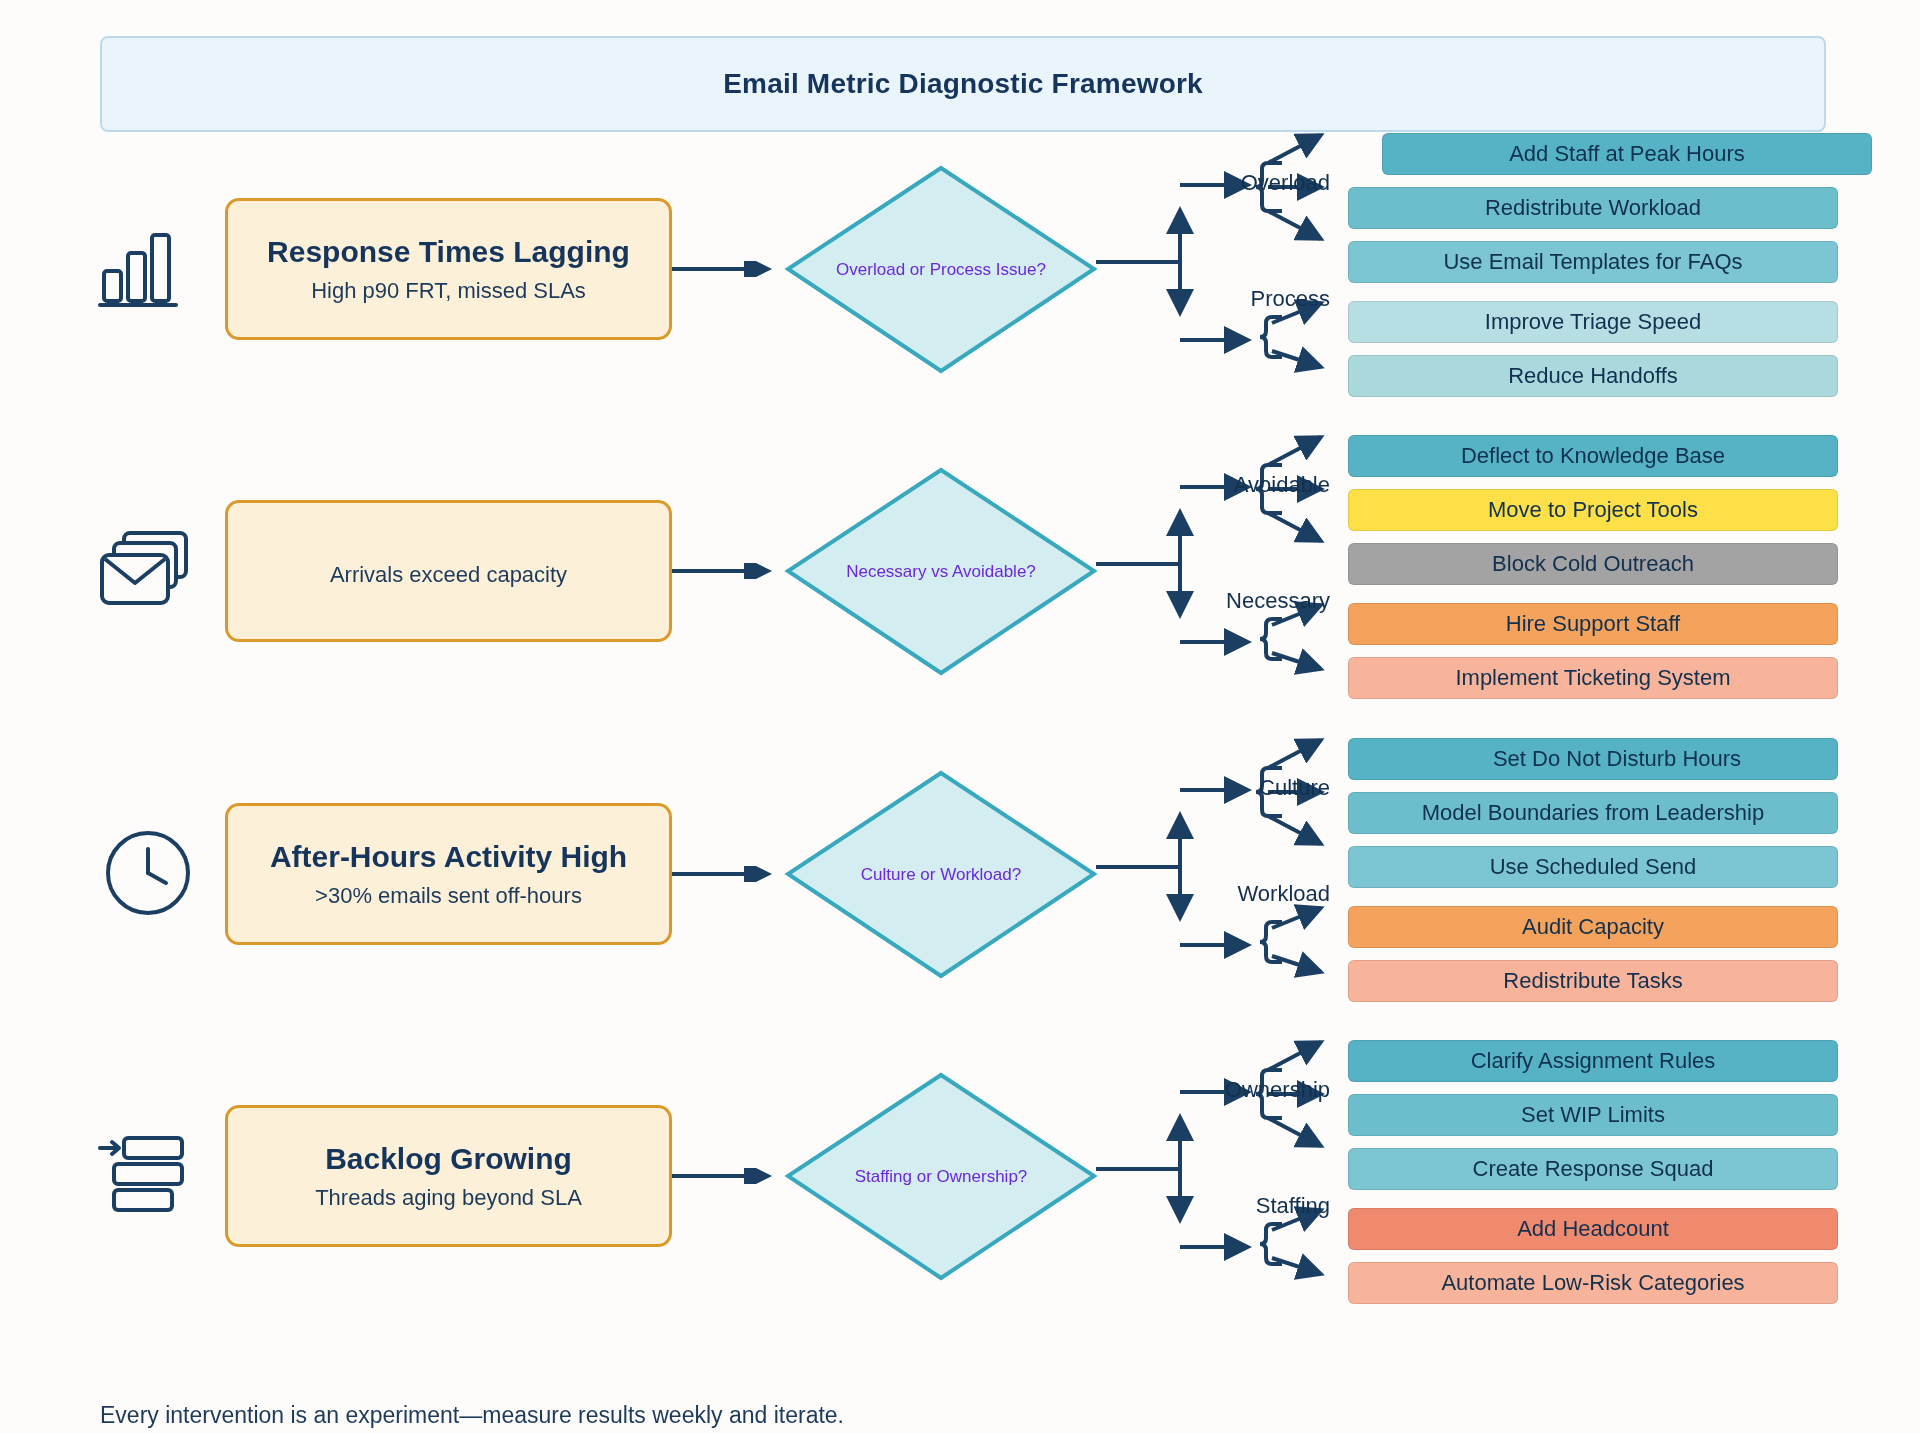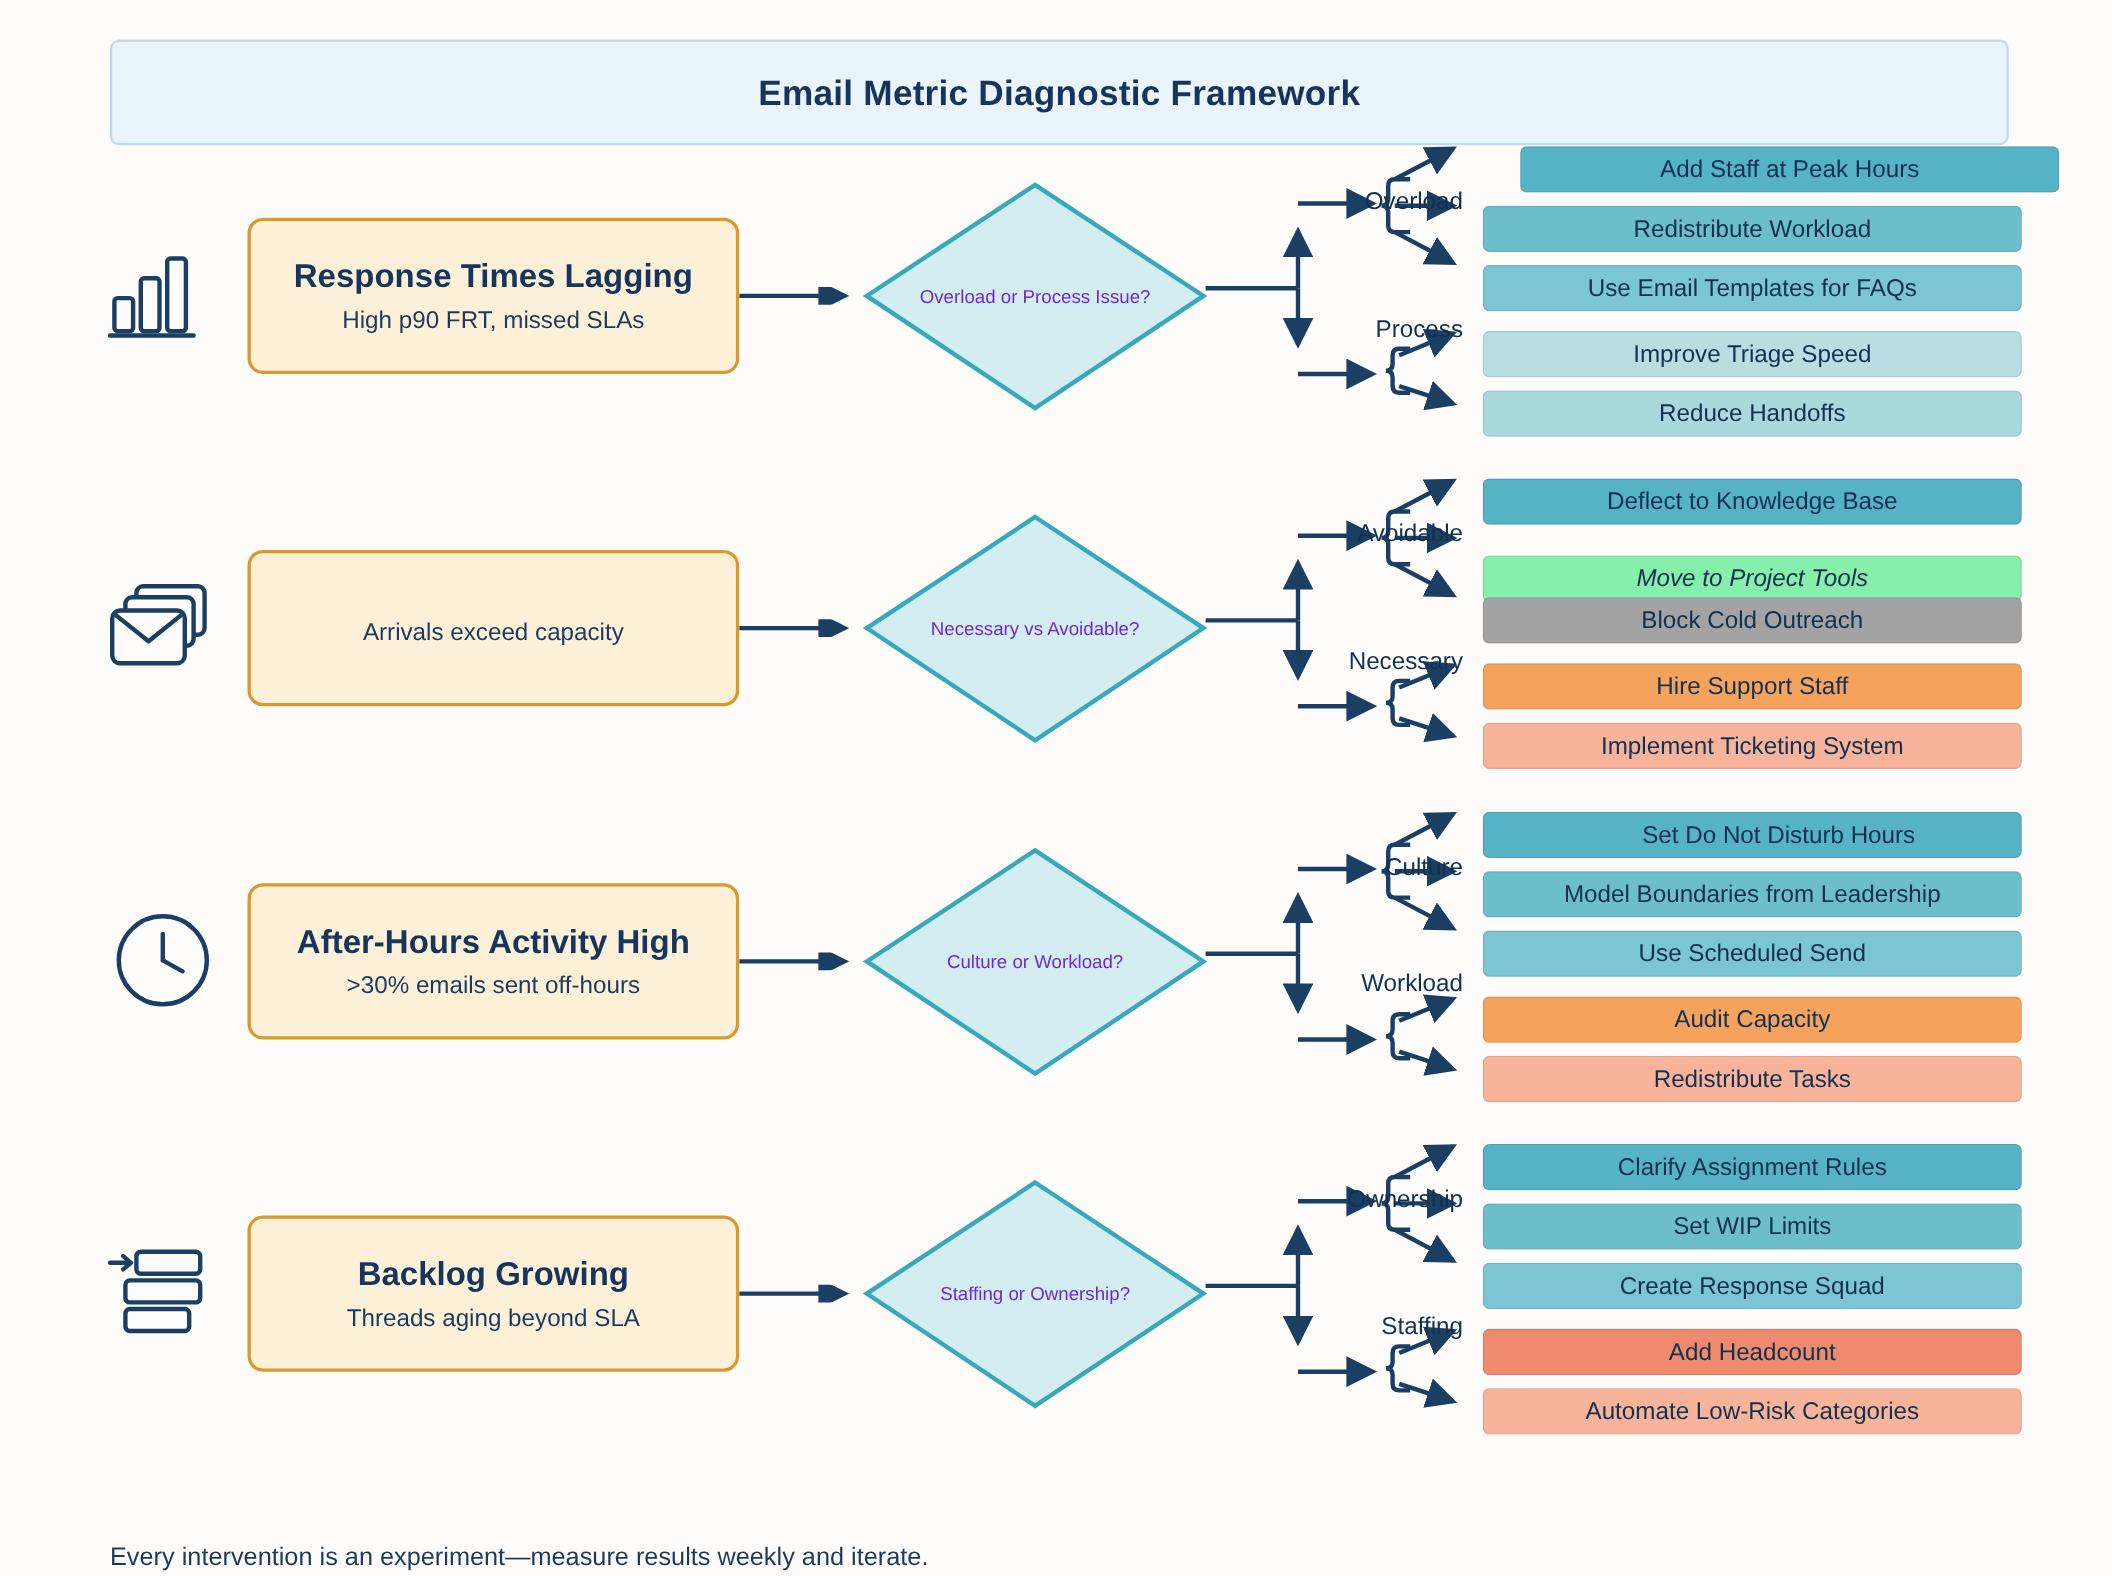--- a/index.html
+++ b/index.html
@@ -30,21 +30,21 @@
     width: 1722px;
     height: 92px;
     background: #eaf4fb;
     border: 2px solid #bcd9ee;
     border-radius: 8px;
     display: flex;
     align-items: center;
     justify-content: center;
   }
   .title-bar .title-text {
-    font-size: 32px;
+    font-size: 28px;
     font-weight: bold;
     color: #16355c;
     letter-spacing: 0.2px;
   }
 
   
   .row {
     position: absolute;
     left: 0;
     width: 1920px;
@@ -285,21 +285,21 @@
       <line x1="172" y1="66" x2="225" y2="94" stroke="#1b3f63" stroke-width="4" marker-end="url(#m0)"></line>
       <path d="M186 172 h-10 q-6 0 -6 6 v8 q0 6 -6 6 q6 0 6 6 v8 q0 6 6 6 h10" fill="none" stroke="#1b3f63" stroke-width="4"></path>
       <line x1="176" y1="178" x2="225" y2="158" stroke="#1b3f63" stroke-width="4" marker-end="url(#m0)"></line>
       <line x1="176" y1="206" x2="225" y2="222" stroke="#1b3f63" stroke-width="4" marker-end="url(#m0)"></line>
     </svg>
 
     <div class="branch-label" style="left:1140px; top:15px; width:190px;">Avoidable</div>
     <div class="branch-label" style="left:1130px; top:131px; width:200px;">Necessary</div>
 
     <div class="action" style="top:-22px; background:#56b3c6;">Deflect to Knowledge Base</div>
-    <div class="action" style="top:48px; background:#86efac;font-style:italic;">Move to Project Tools</div>
+    <div class="action" style="top:32px; background:#fde047;">Move to Project Tools</div>
     <div class="action" style="top:86px; background:#a3a3a3;text-align:center;">Block Cold Outreach</div>
     <div class="action" style="top:146px; background:#f5a35c;">Hire Support Staff</div>
     <div class="action" style="top:200px; background:#f8b49b;">Implement Ticketing System</div>
   </div>
 
   <div class="row row-2">
     <div class="icon-box">
       <svg width="92" height="92" viewBox="0 0 92 92">
         <circle cx="46" cy="46" r="40" fill="none" stroke="#1b3f63" stroke-width="4"></circle>
         <line x1="46" y1="46" x2="46" y2="22" stroke="#1b3f63" stroke-width="4" stroke-linecap="round"></line>

